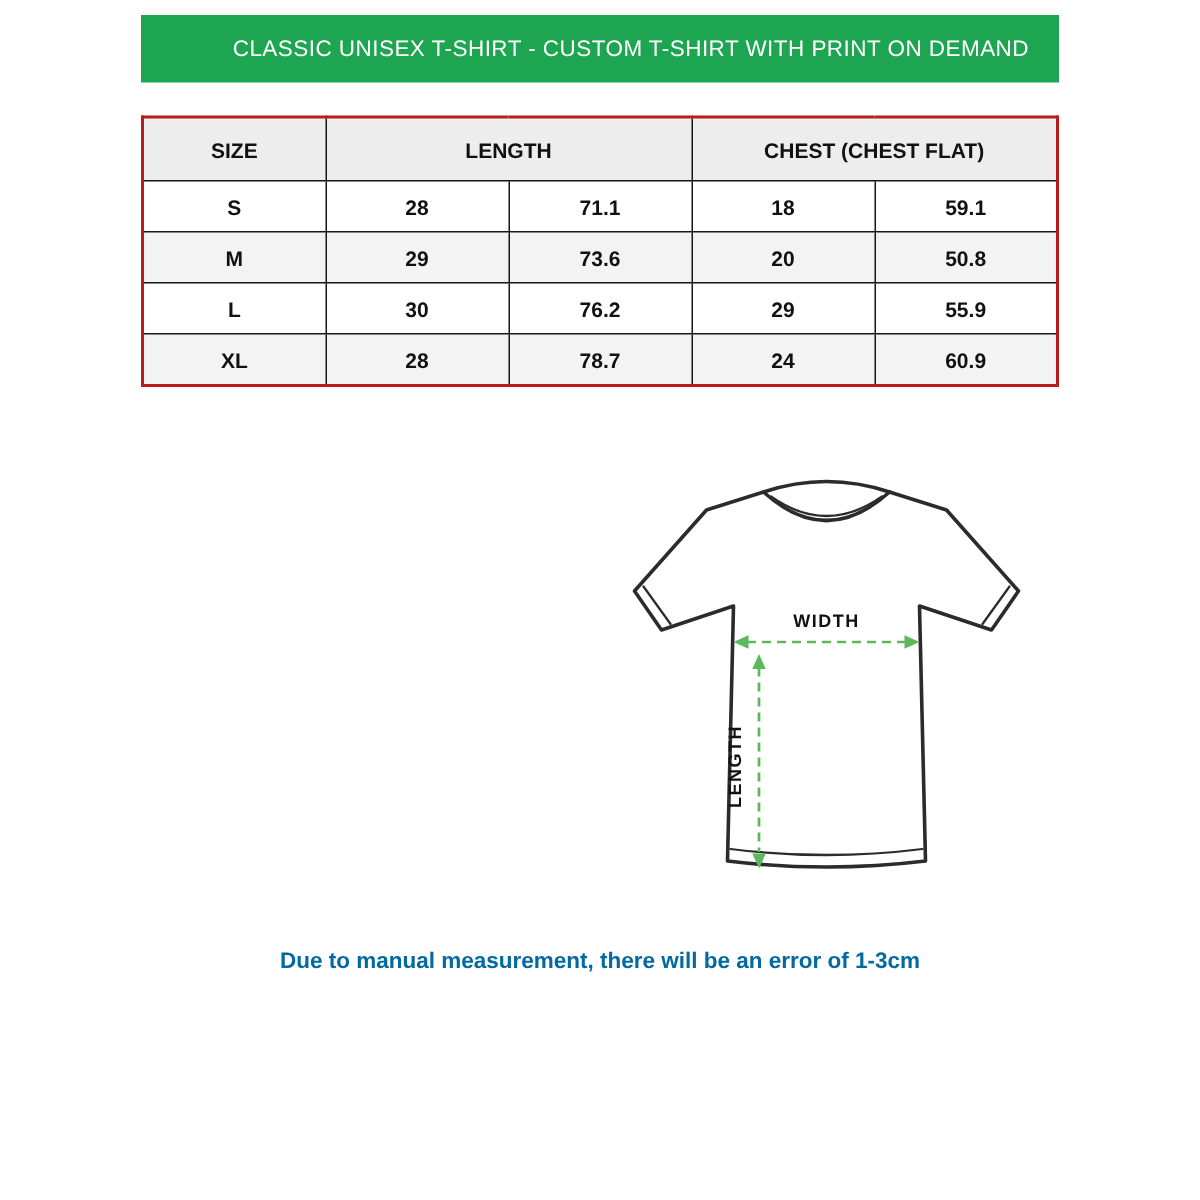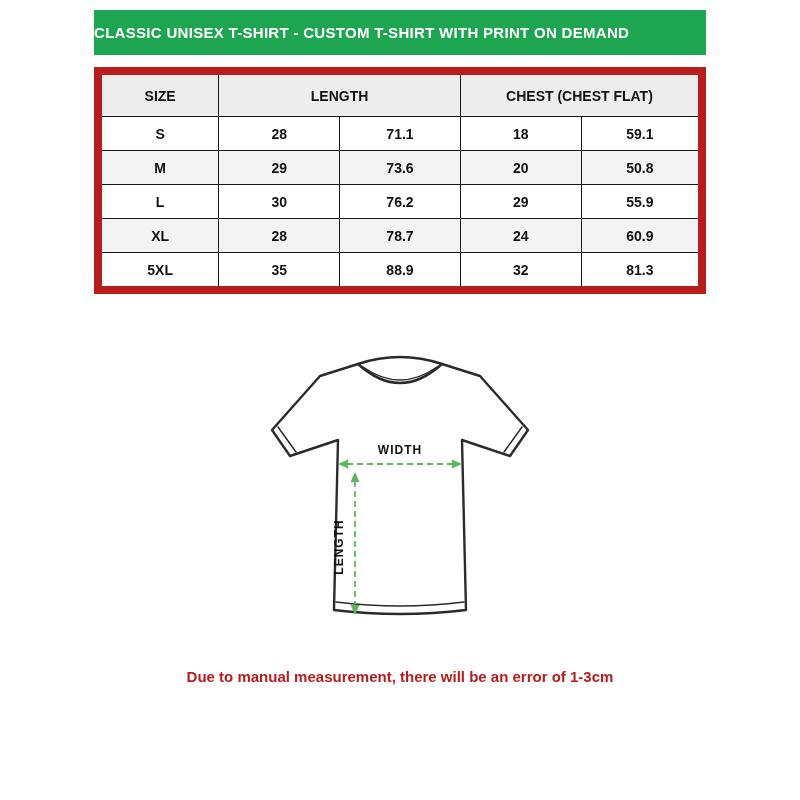--- a/index.html
+++ b/index.html
@@ -8,32 +8,32 @@
     background: #ffffff;
     font-family: "Liberation Sans", "DejaVu Sans", sans-serif;
     color: #111;
   }
   .page { width: 800px; height: 800px; position: relative; overflow: hidden; }
   .content { width: 612px; margin: 0 auto; padding-top: 10px; }
 
   .banner {
     background: #1ea551;
     color: #ffffff;
-    text-align: left;
-    font-weight: bold;
+    text-align: right;
+    font-weight: normal;
     font-size: 15px;
     letter-spacing: 0.3px;
-    padding: 14px 0;
+    padding: 14px 20px;
   }
 
   table {
     width: 100%;
     border-collapse: collapse;
-    margin-top: 12px;
-    border: 8px solid #b91c1c;
+    margin-top: 22px;
+    border: 2px solid #b91c1c;
     table-layout: fixed;
   }
   th, td {
     border: 1px solid #161616;
     text-align: center;
     vertical-align: middle;
     font-size: 14px;
     color: #111;
     padding: 0;
   }
@@ -43,21 +43,21 @@
     height: 41px;
   }
   tbody th, tbody td {
     font-weight: bold;
     height: 33px;
   }
   tbody tr:nth-child(even) { background: #f3f3f3; }
 
   .diagram-wrap {
     display: flex;
-    justify-content: center;
+    justify-content: flex-end;
     margin-top: 50px;
   }
   svg text { font-family: inherit; }
 
   .note {
     color: #ef3b33;
     font-weight: bold;
     font-size: 15px;
     text-align: center;
     margin-top: 24px;
@@ -110,27 +110,20 @@
             <td>29</td>
             <td>55.9</td>
           </tr>
           <tr>
             <th scope="row">XL</th>
             <td>28</td>
             <td>78.7</td>
             <td>24</td>
             <td>60.9</td>
           </tr>
-          <tr>
-            <th scope="row">5XL</th>
-            <td>35</td>
-            <td>88.9</td>
-            <td>32</td>
-            <td>81.3</td>
-          </tr>
         </tbody>
     </table>
 
     <div class="diagram-wrap">
       <svg width="310" height="300" viewBox="0 0 300 300">
 
         <g stroke="#2b2b2b" stroke-width="2.4" fill="#ffffff" stroke-linejoin="round" stroke-linecap="round">
           <path d="M108 20 L70 32 L22 86 L40 112 L88 96 L84 266 Q150 274 216 266 L212 96 L260 112 L278 86 L230 32 L192 20 Q150 58 108 20 Z"></path>
           <path d="M108 20 Q150 6 192 20"></path>
         </g>
@@ -147,16 +140,16 @@
           <polygon class="arrow-fill" fill="#5cb85c" points="212,120 202,115.5 202,124.5"></polygon>
           <line class="arrow-stroke" x1="105" y1="137" x2="105" y2="260" stroke="#5cb85c" stroke-width="1.8" stroke-dasharray="6 4"></line>
           <polygon class="arrow-fill" fill="#5cb85c" points="105,128 100.5,138 109.5,138"></polygon>
           <polygon class="arrow-fill" fill="#5cb85c" points="105,271 100.5,261 109.5,261"></polygon>
         </g>
         <text x="150" y="110" text-anchor="middle" font-size="12" font-weight="bold" letter-spacing="1" fill="#111">WIDTH</text>
         <text x="93" y="203" text-anchor="middle" font-size="12" font-weight="bold" letter-spacing="1" fill="#111" transform="rotate(-90 93 203)">LENGTH</text>
       </svg>
     </div>
 
-    <div class="note" style="color: #b91c1c;">Due to manual measurement, there will be an error of 1-3cm</div>
+    <div class="note" style="color: #0369a1;">Due to manual measurement, there will be an error of 1-3cm</div>
 
   </div>
 </div>
 
 </body></html>

